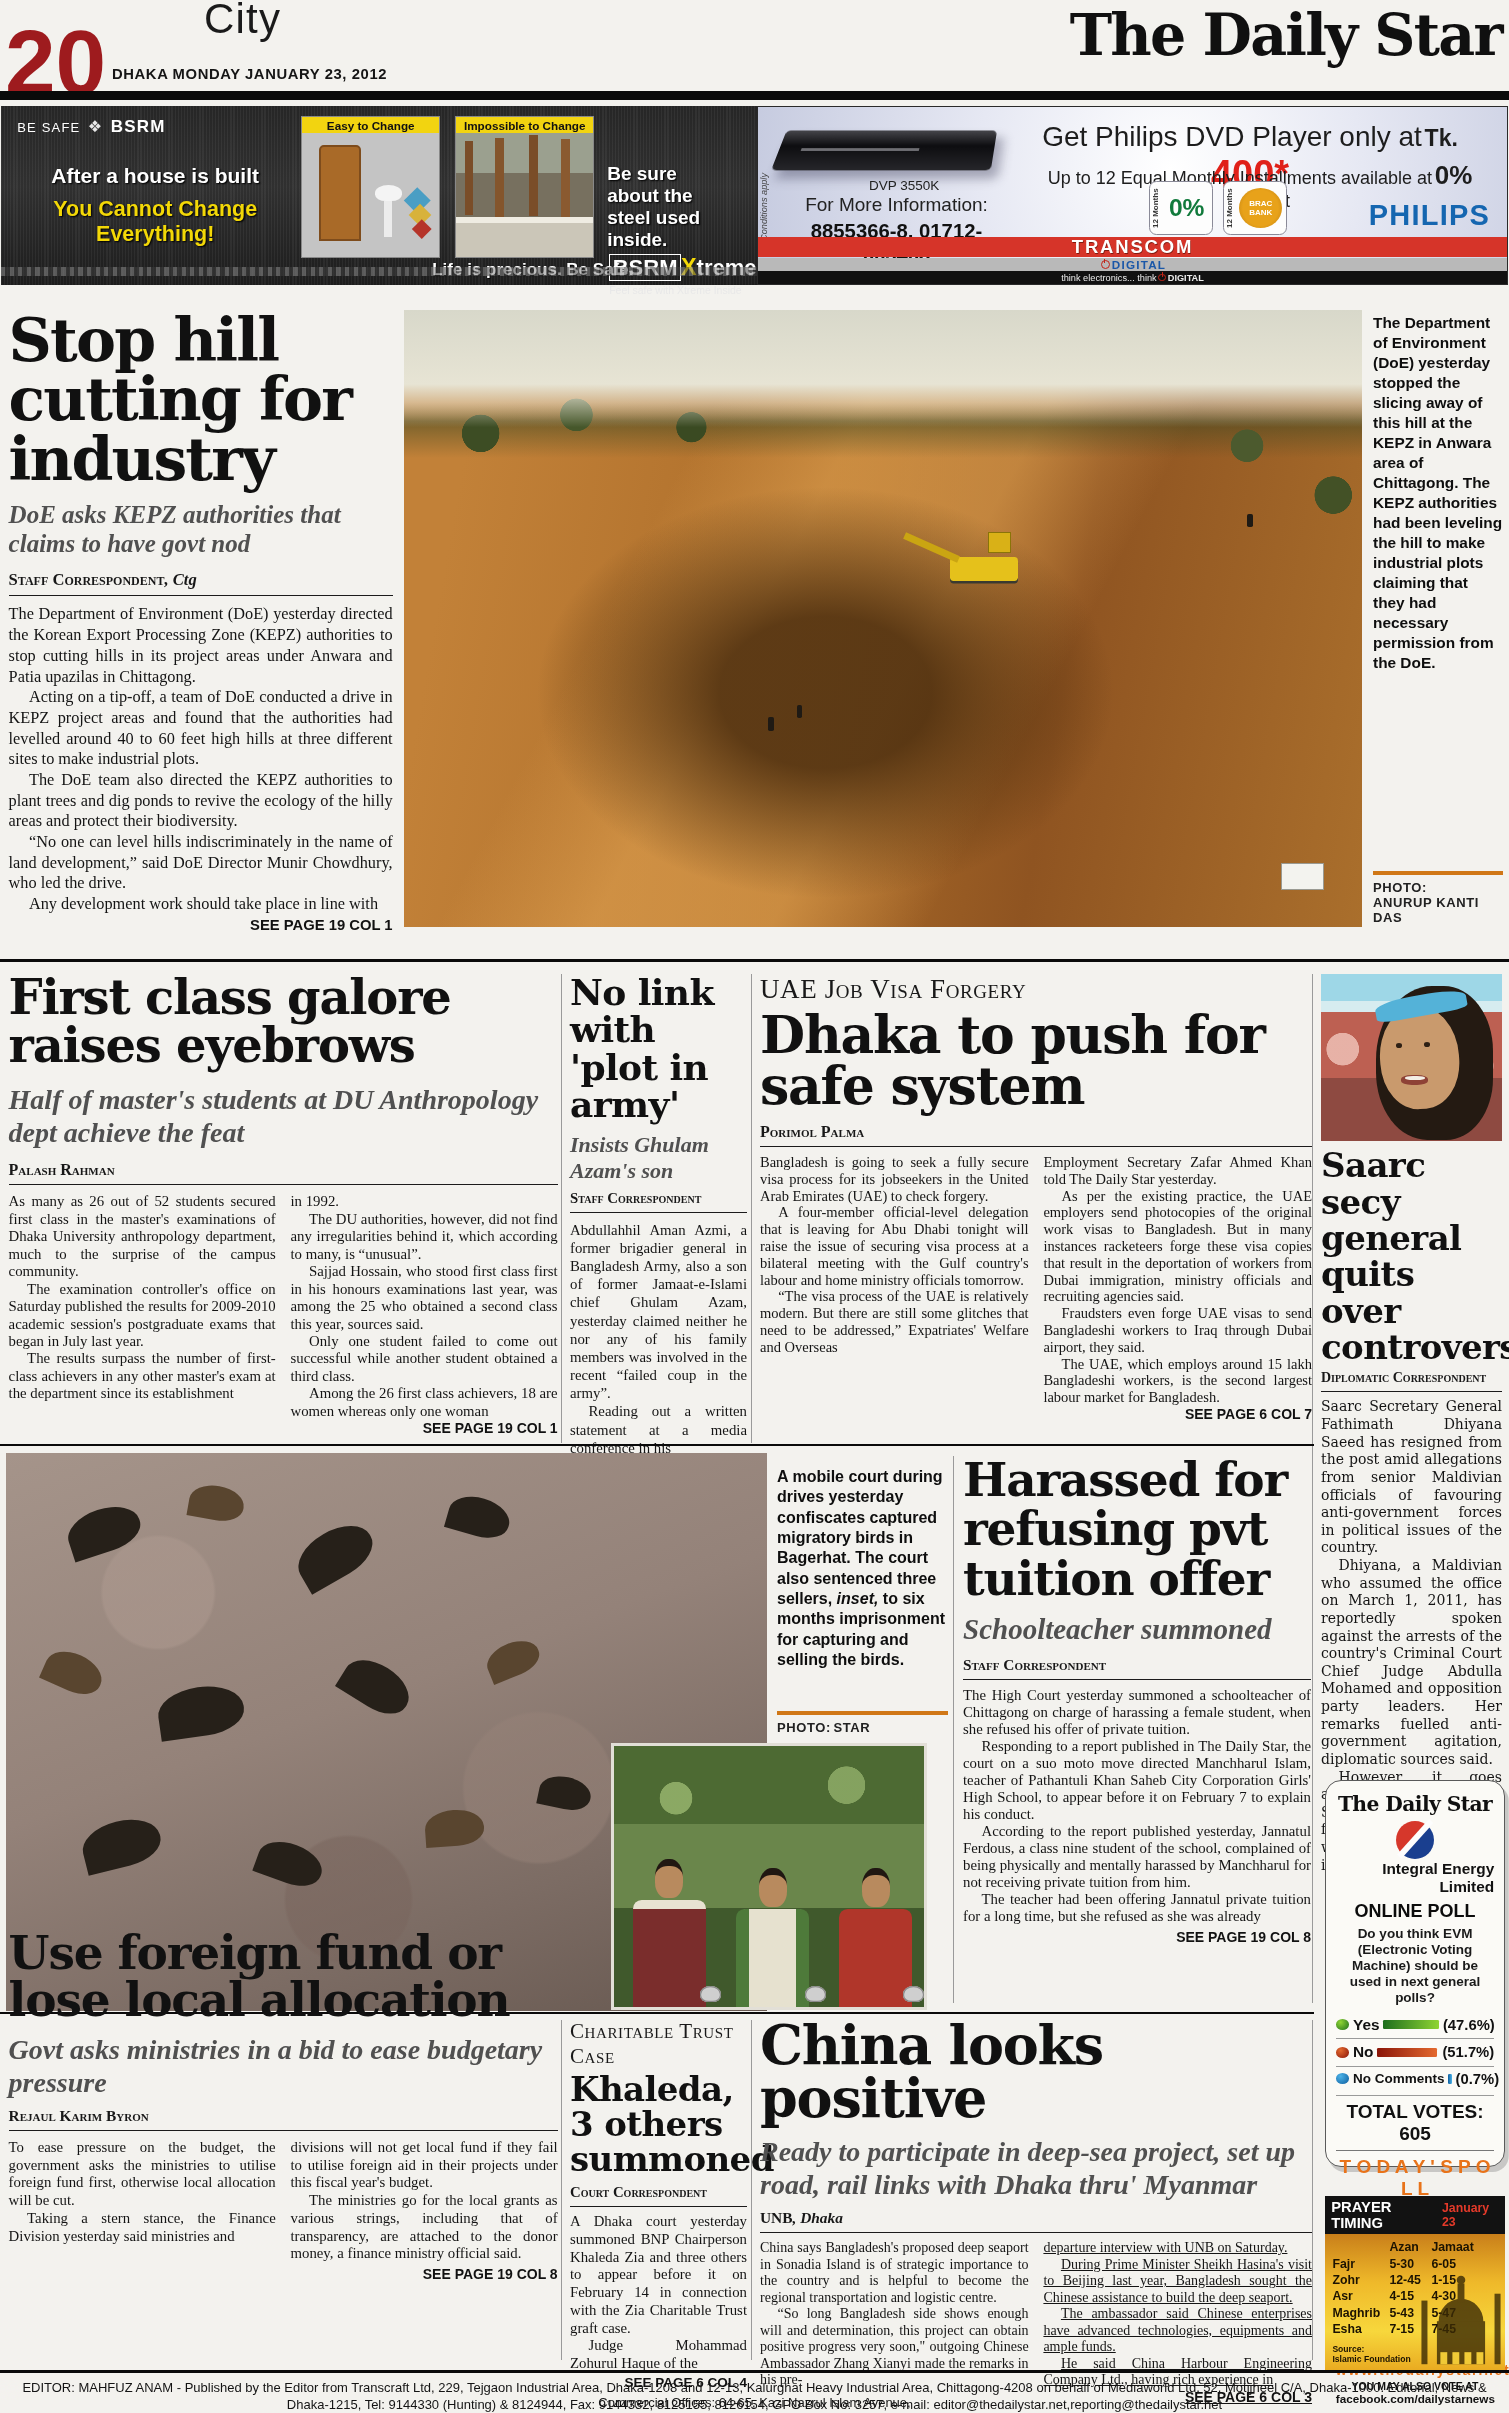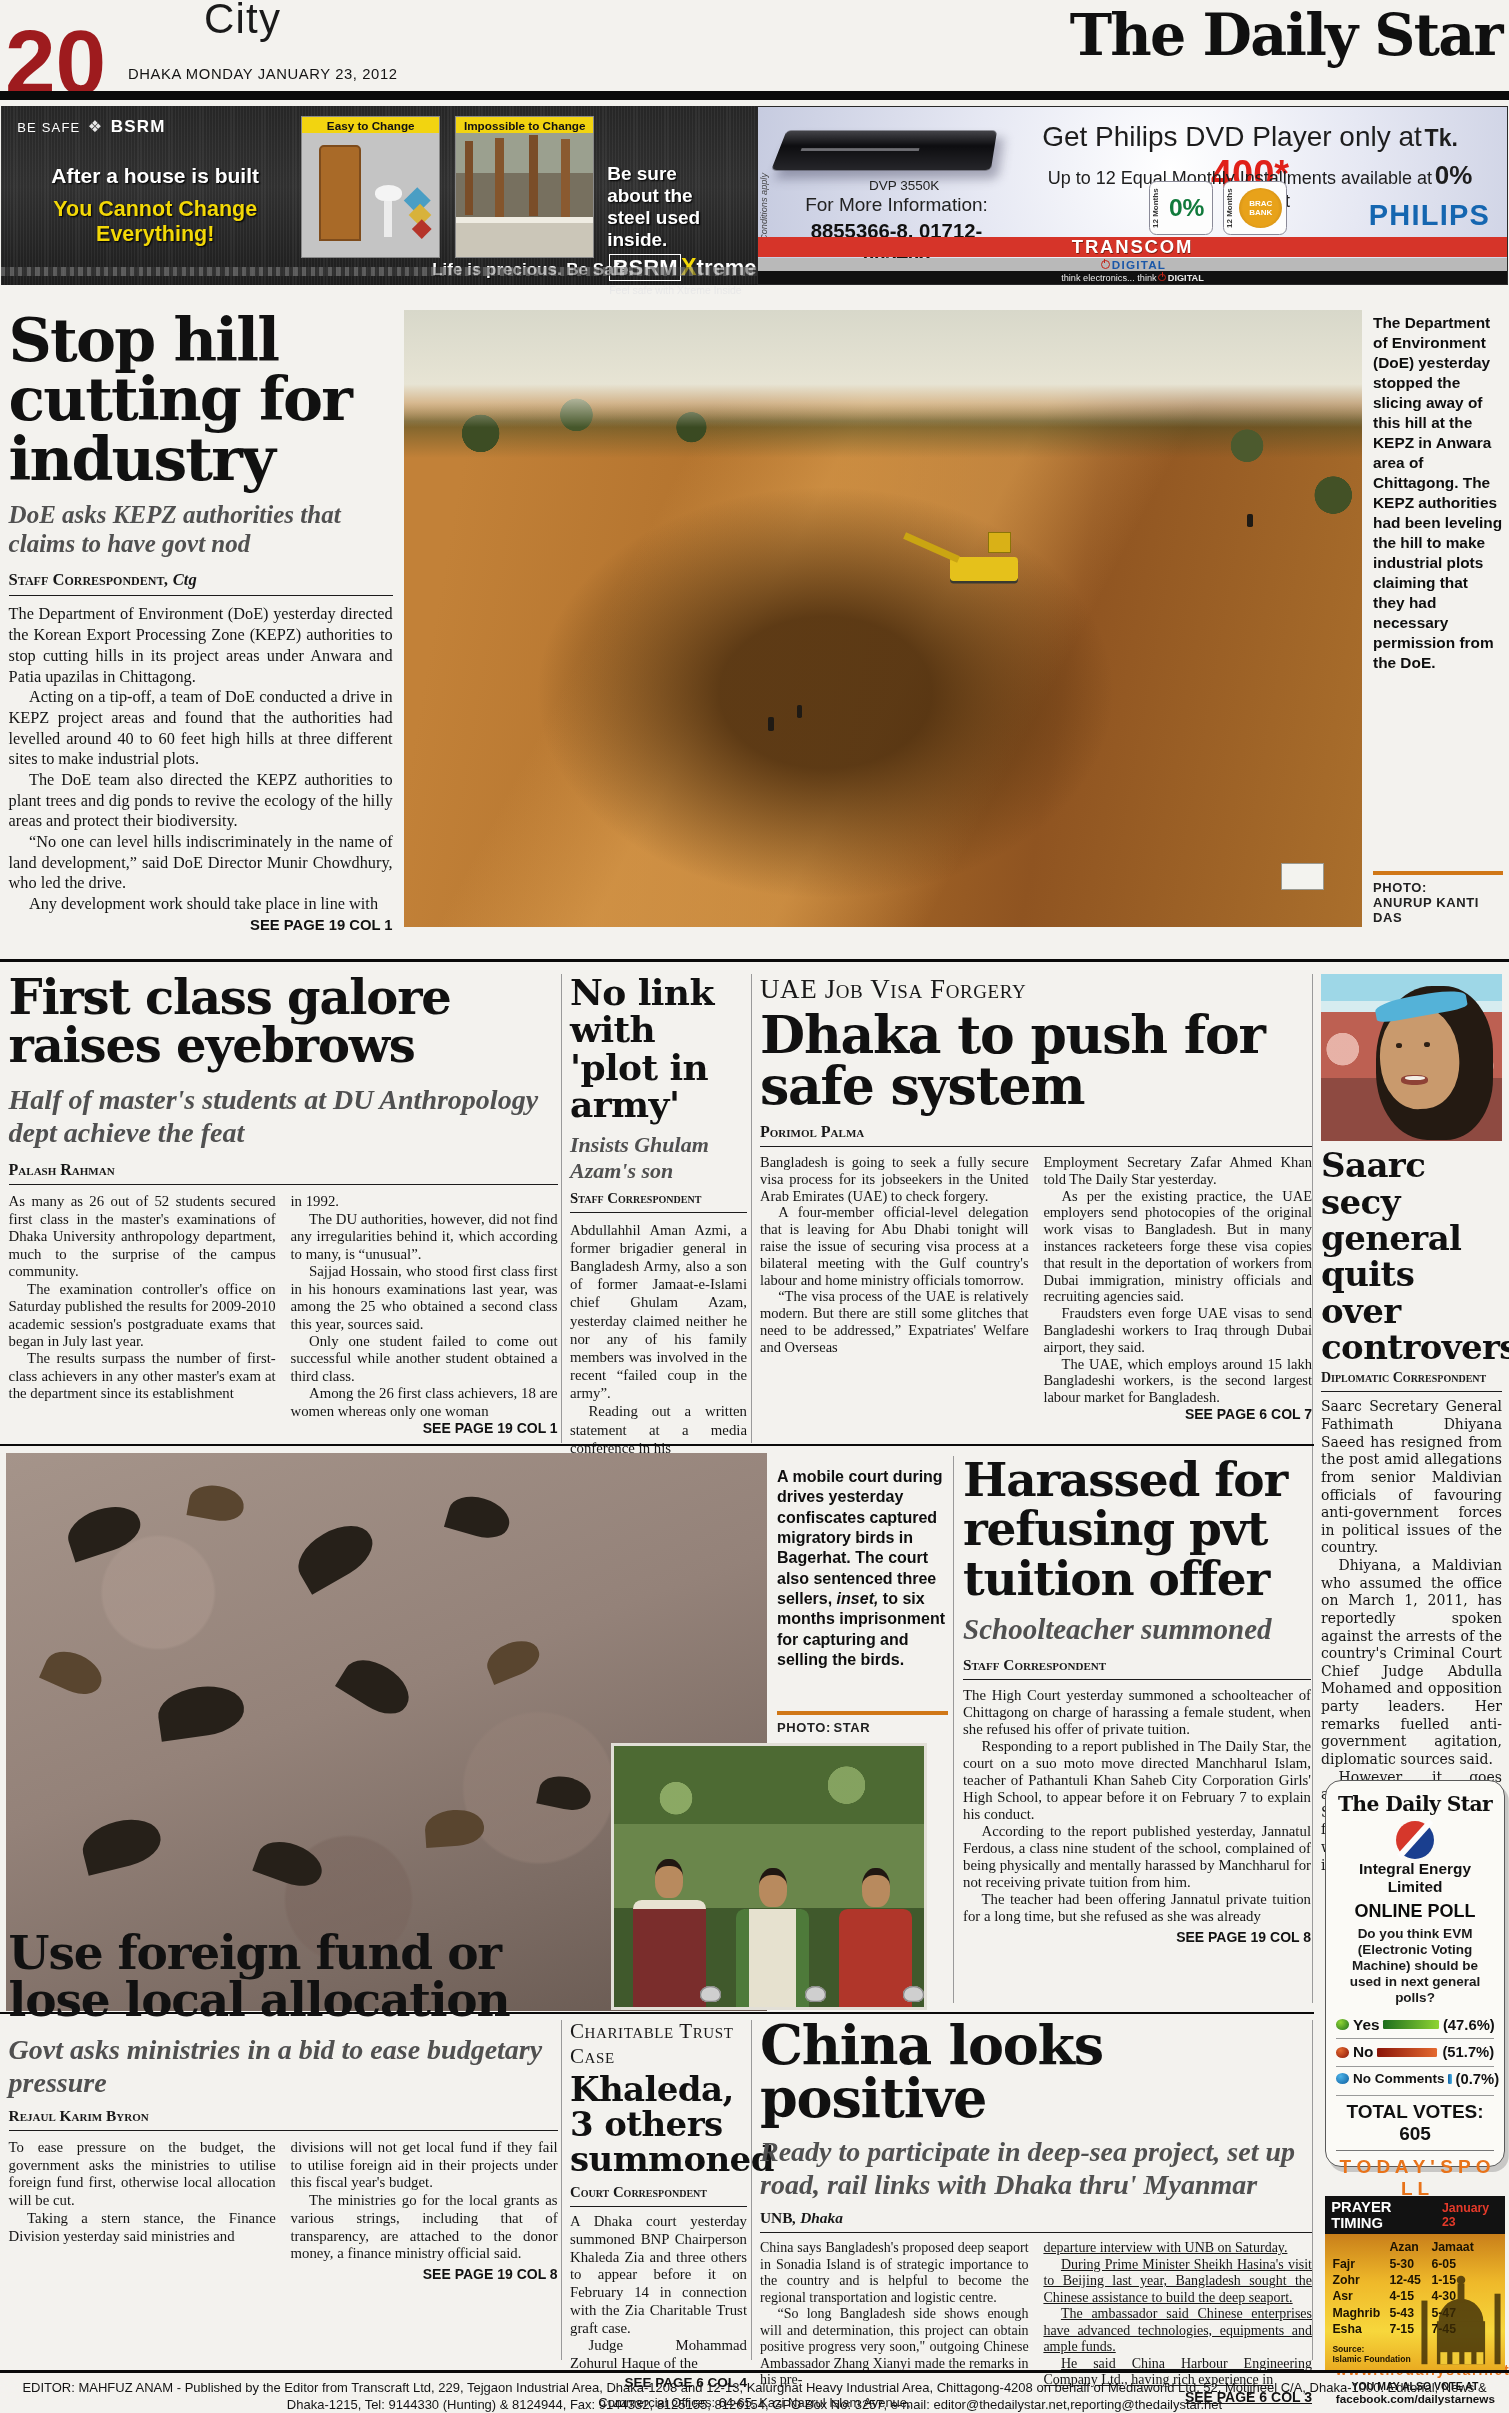--- a/index.html
+++ b/index.html
@@ -96,21 +96,21 @@
   .prow span{display:block;}
   .pn{width:57px;} .pa{width:42px;} .pj{width:42px;}
 </style>
 </head>
 <body>
 
 <div id="page">
 
   <div class="abs" style="left:4.9px;top:17px;font-family:'Liberation Sans',sans-serif;font-weight:bold;font-size:91px;line-height:1;color:#9e1b1e;">20</div>
   <div class="abs sans" style="left:204px;top:-4.9px;font-size:42px;color:#1a1a1a;letter-spacing:1.2px;">City</div>
-  <div class="abs sans" style="left:128px;top:66px;font-size:14.8px;font-weight:normal;letter-spacing:0.6px;color:#151515;">DHAKA MONDAY JANUARY 23, 2012</div>
+  <div class="abs sans" style="left:112px;top:66px;font-size:14.8px;font-weight:bold;letter-spacing:0.6px;color:#151515;">DHAKA MONDAY JANUARY 23, 2012</div>
   <div class="abs" style="right:7.4px;top:1.2px;font-family:'DejaVu Serif',serif;font-weight:bold;font-size:57px;letter-spacing:-1.8px;color:#101010;">The Daily Star</div>
   <div class="hrule" style="left:0;top:91px;width:1509px;height:8.6px;"></div>
 
   <div id="bsrm" class="abs" style="left:1.2px;top:106px;width:853px;height:179px;">
     <div class="abs sans" style="left:16px;top:11px;color:#fff;font-size:13px;letter-spacing:1.2px;">
       <span>BE SAFE</span>
       <span style="color:#e8e8e8;font-size:16px;margin:0 2.5px;">❖</span>
       <span style="font-weight:bold;font-size:17px;">BSRM</span>
     </div>
     <div class="abs sans" style="left:18.5px;top:58px;width:271px;text-align:center;">
@@ -353,21 +353,21 @@
       <p>The teacher had been offering Jannatul private tuition for a long time, but she refused as she was already</p>
     </div>
     <div class="jump" style="font-size:14px;margin-top:3.7px;">SEE PAGE 19 COL 8</div>
   </div>
 
   <div id="poll" class="abs" style="left:1325px;top:1780px;width:180px;height:387px;">
     <div style="font-family:'DejaVu Serif',serif;font-weight:bold;font-size:20.3px;letter-spacing:-0.6px;color:#101010;">The Daily Star</div>
     <div style="width:38px;height:38px;border-radius:50%;margin:4.9px auto 1.2px;background:linear-gradient(135deg,#d6372b 48%,#1a3f8f 52%);position:relative;">
       <div style="position:absolute;left:-4.9px;top:14.8px;width:48px;height:5.5px;background:#fdfdfd;transform:rotate(-48deg);"></div>
     </div>
-    <div style="font-weight:bold;font-size:15.4px;color:#111;">Integral Energy Limited</div>
+    <div style="font-weight:bold;font-size:15.4px;color:#111;text-align:right;">Integral Energy Limited</div>
     <div style="font-weight:bold;font-size:18px;color:#0c0c0c;margin-top:4.9px;">ONLINE POLL</div>
     <div style="font-weight:bold;font-size:13.5px;line-height:1.2;color:#1a1a1a;margin-top:3.7px;">Do you think EVM (Electronic Voting Machine) should be used in next general polls?</div>
     <div style="margin-top:4.9px;">
       <div class="pollrow">
         <span class="dot" style="background: radial-gradient(circle at 35% 30%, rgb(143, 212, 52), rgb(29, 110, 29));"></span>
         <span class="plabel">Yes</span>
         <span class="pbar" style="width: 56px; background: linear-gradient(90deg, rgb(29, 110, 29), rgb(143, 212, 52));"></span>
         <span class="ppct">(47.6%)</span>
       </div>
       <div class="pollrow">

